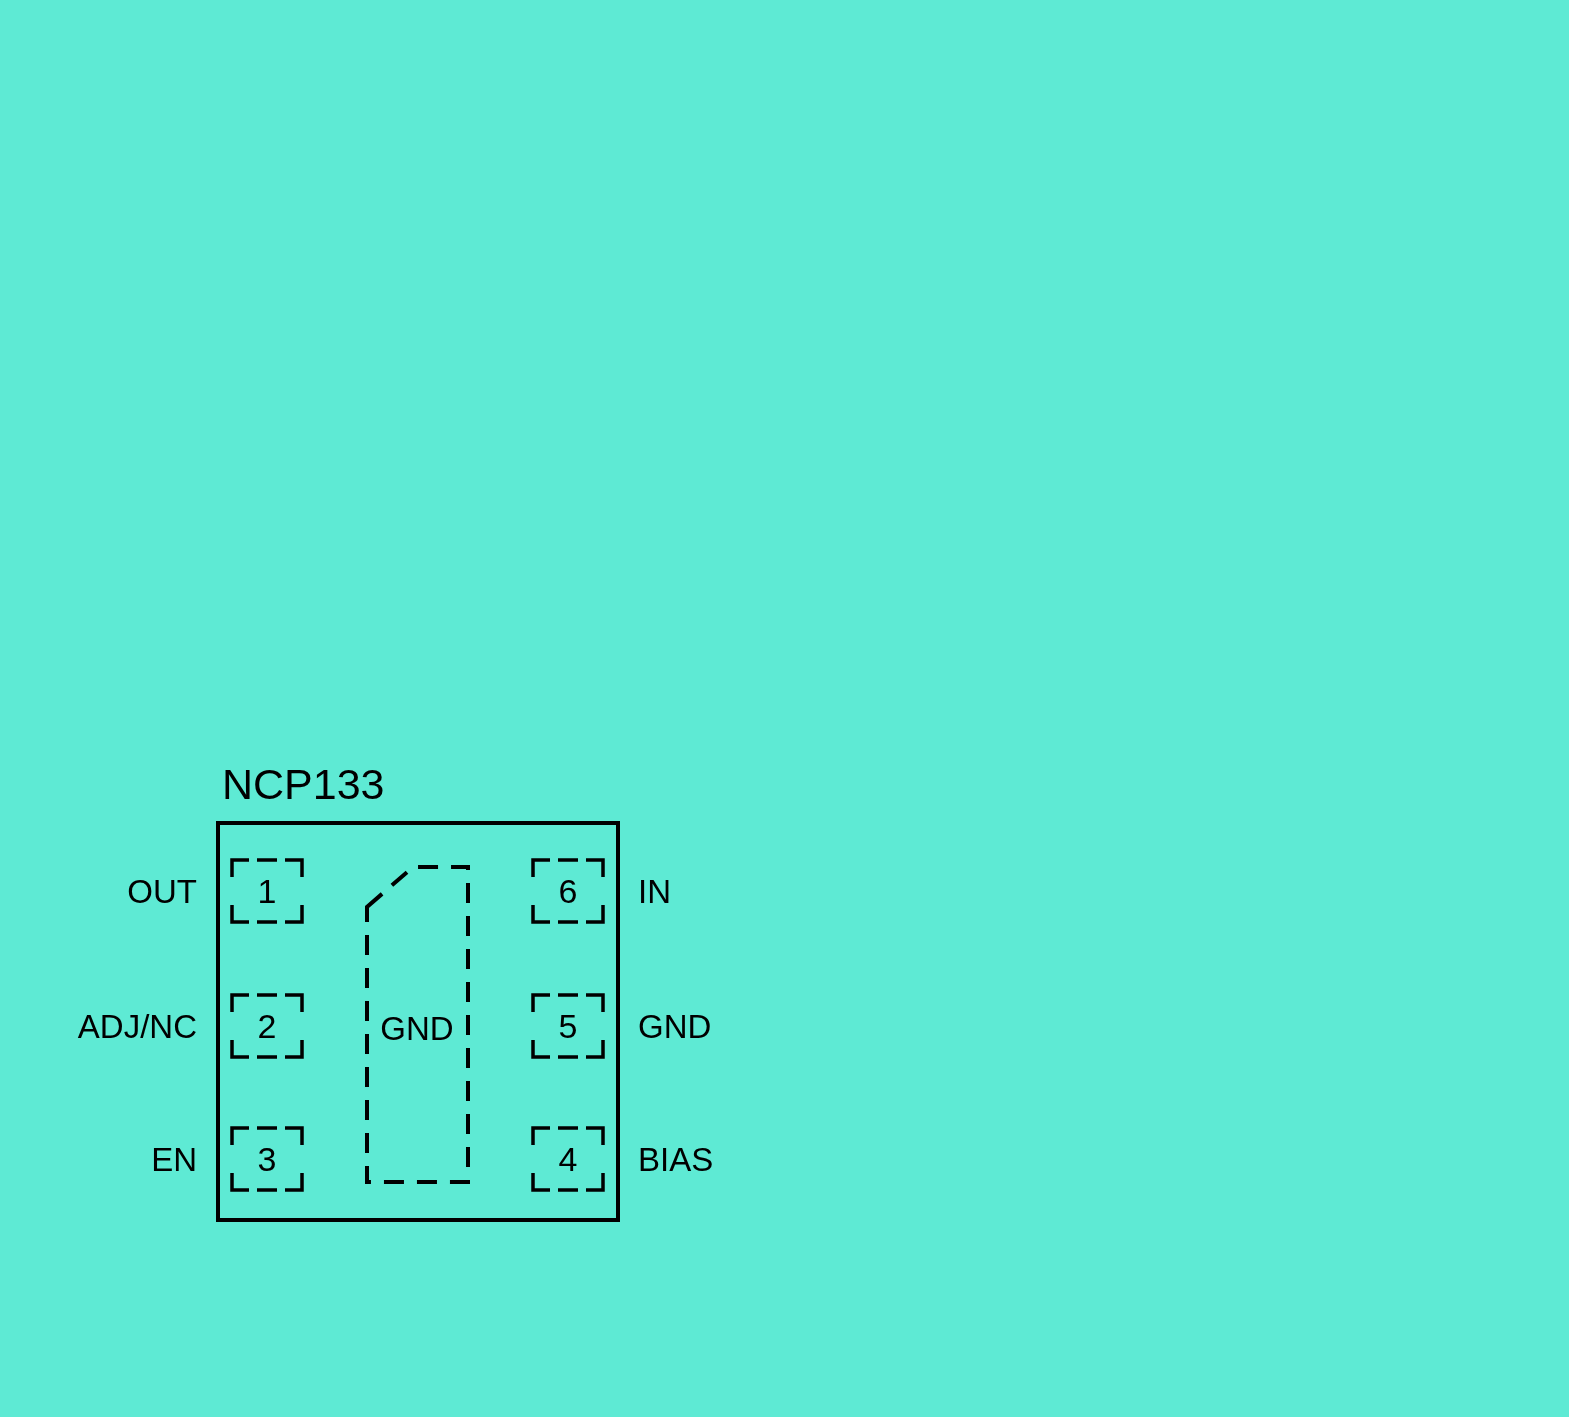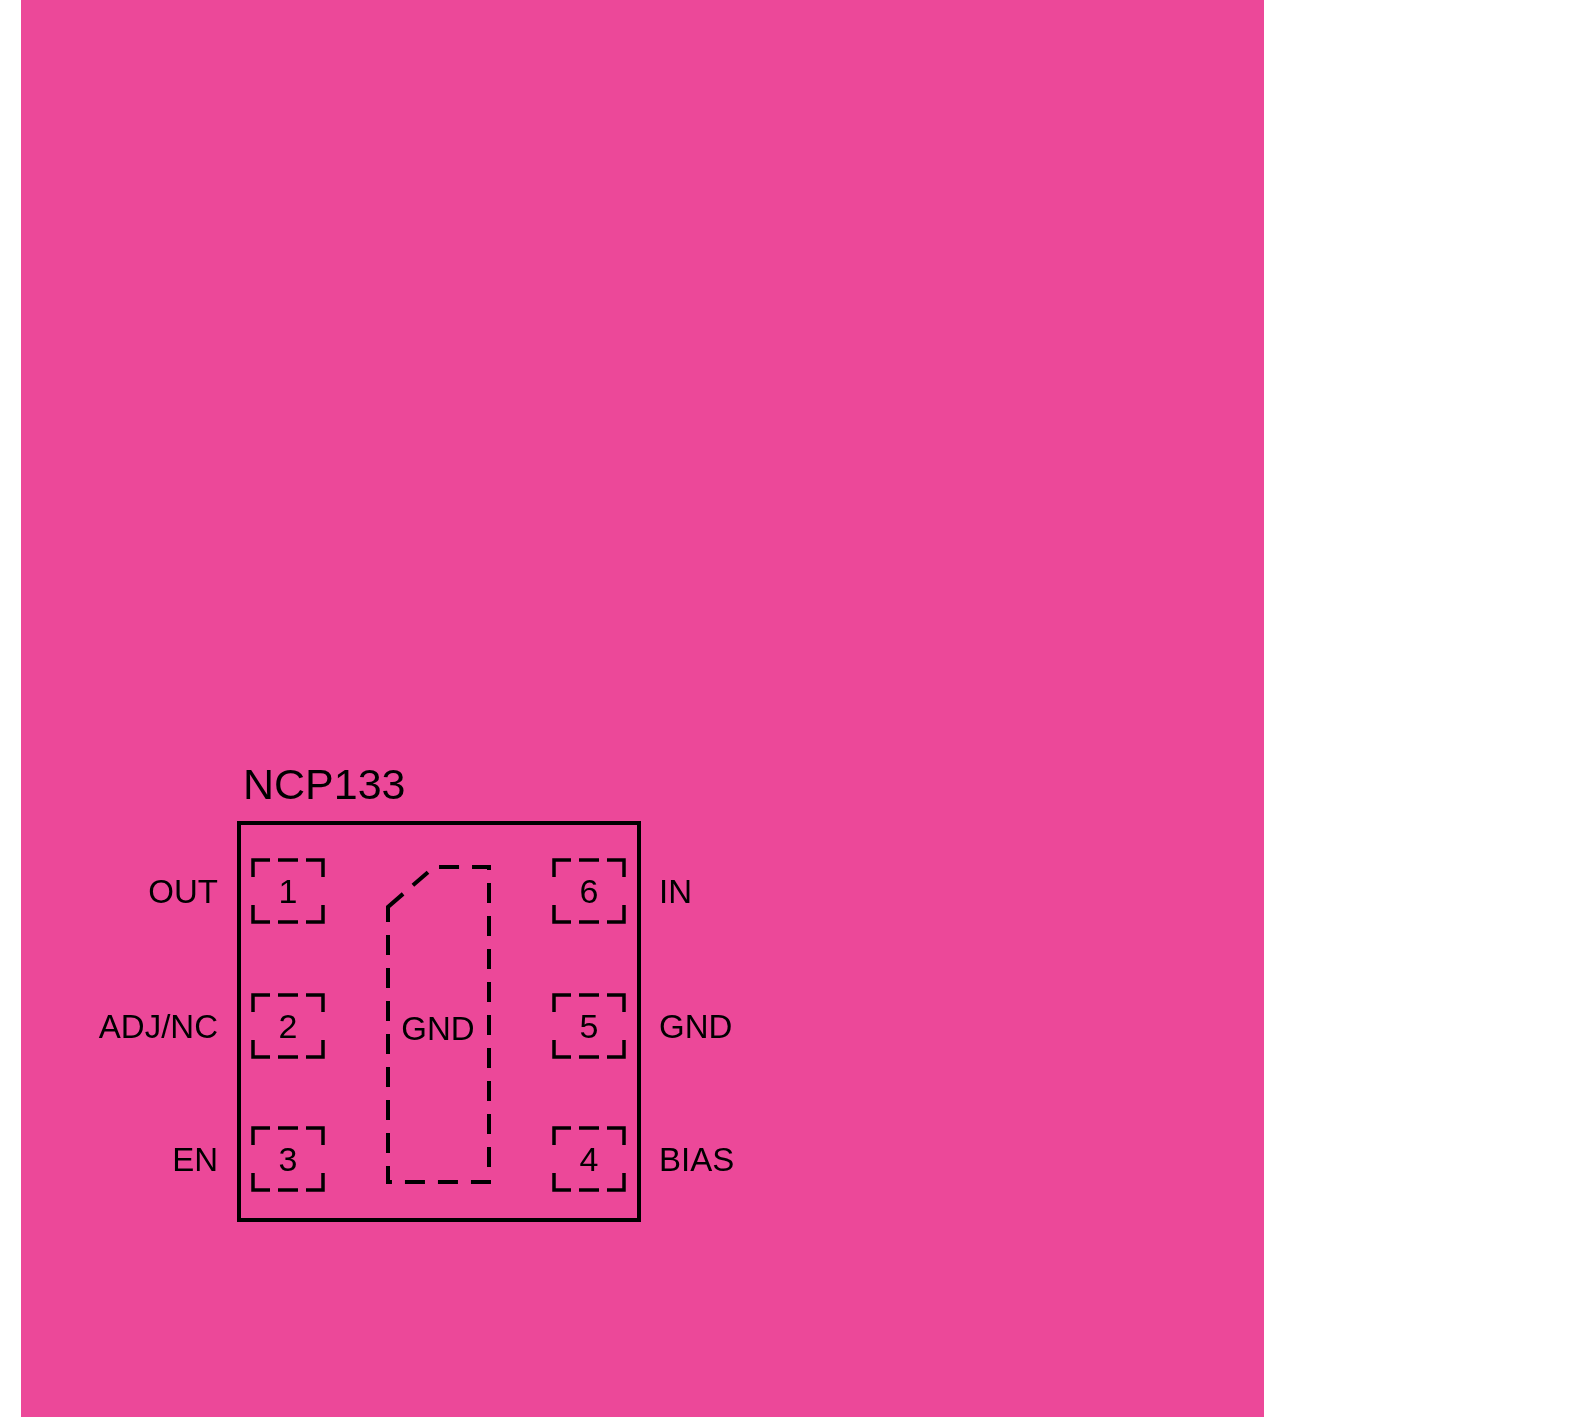--- a/index.html
+++ b/index.html
@@ -2,25 +2,24 @@
 <html><head>
 <meta charset="utf-8">
 <style>
   html, body {
     margin: 0;
     padding: 0;
     background: #ffffff;
   }
   .canvas {
     position: relative;
-    width: 1243px;
+    width: 1569px;
     height: 1417px;
-    background: #ec4899;
+    background: #5eead4;
     overflow: hidden;
-    margin-left: 21px;
   }
   svg {
     display: block;
     font-family: "Liberation Sans", sans-serif;
   }
   svg text {
     fill: #000000;
   }
   .chip-title-text {
     font-size: 43px;

